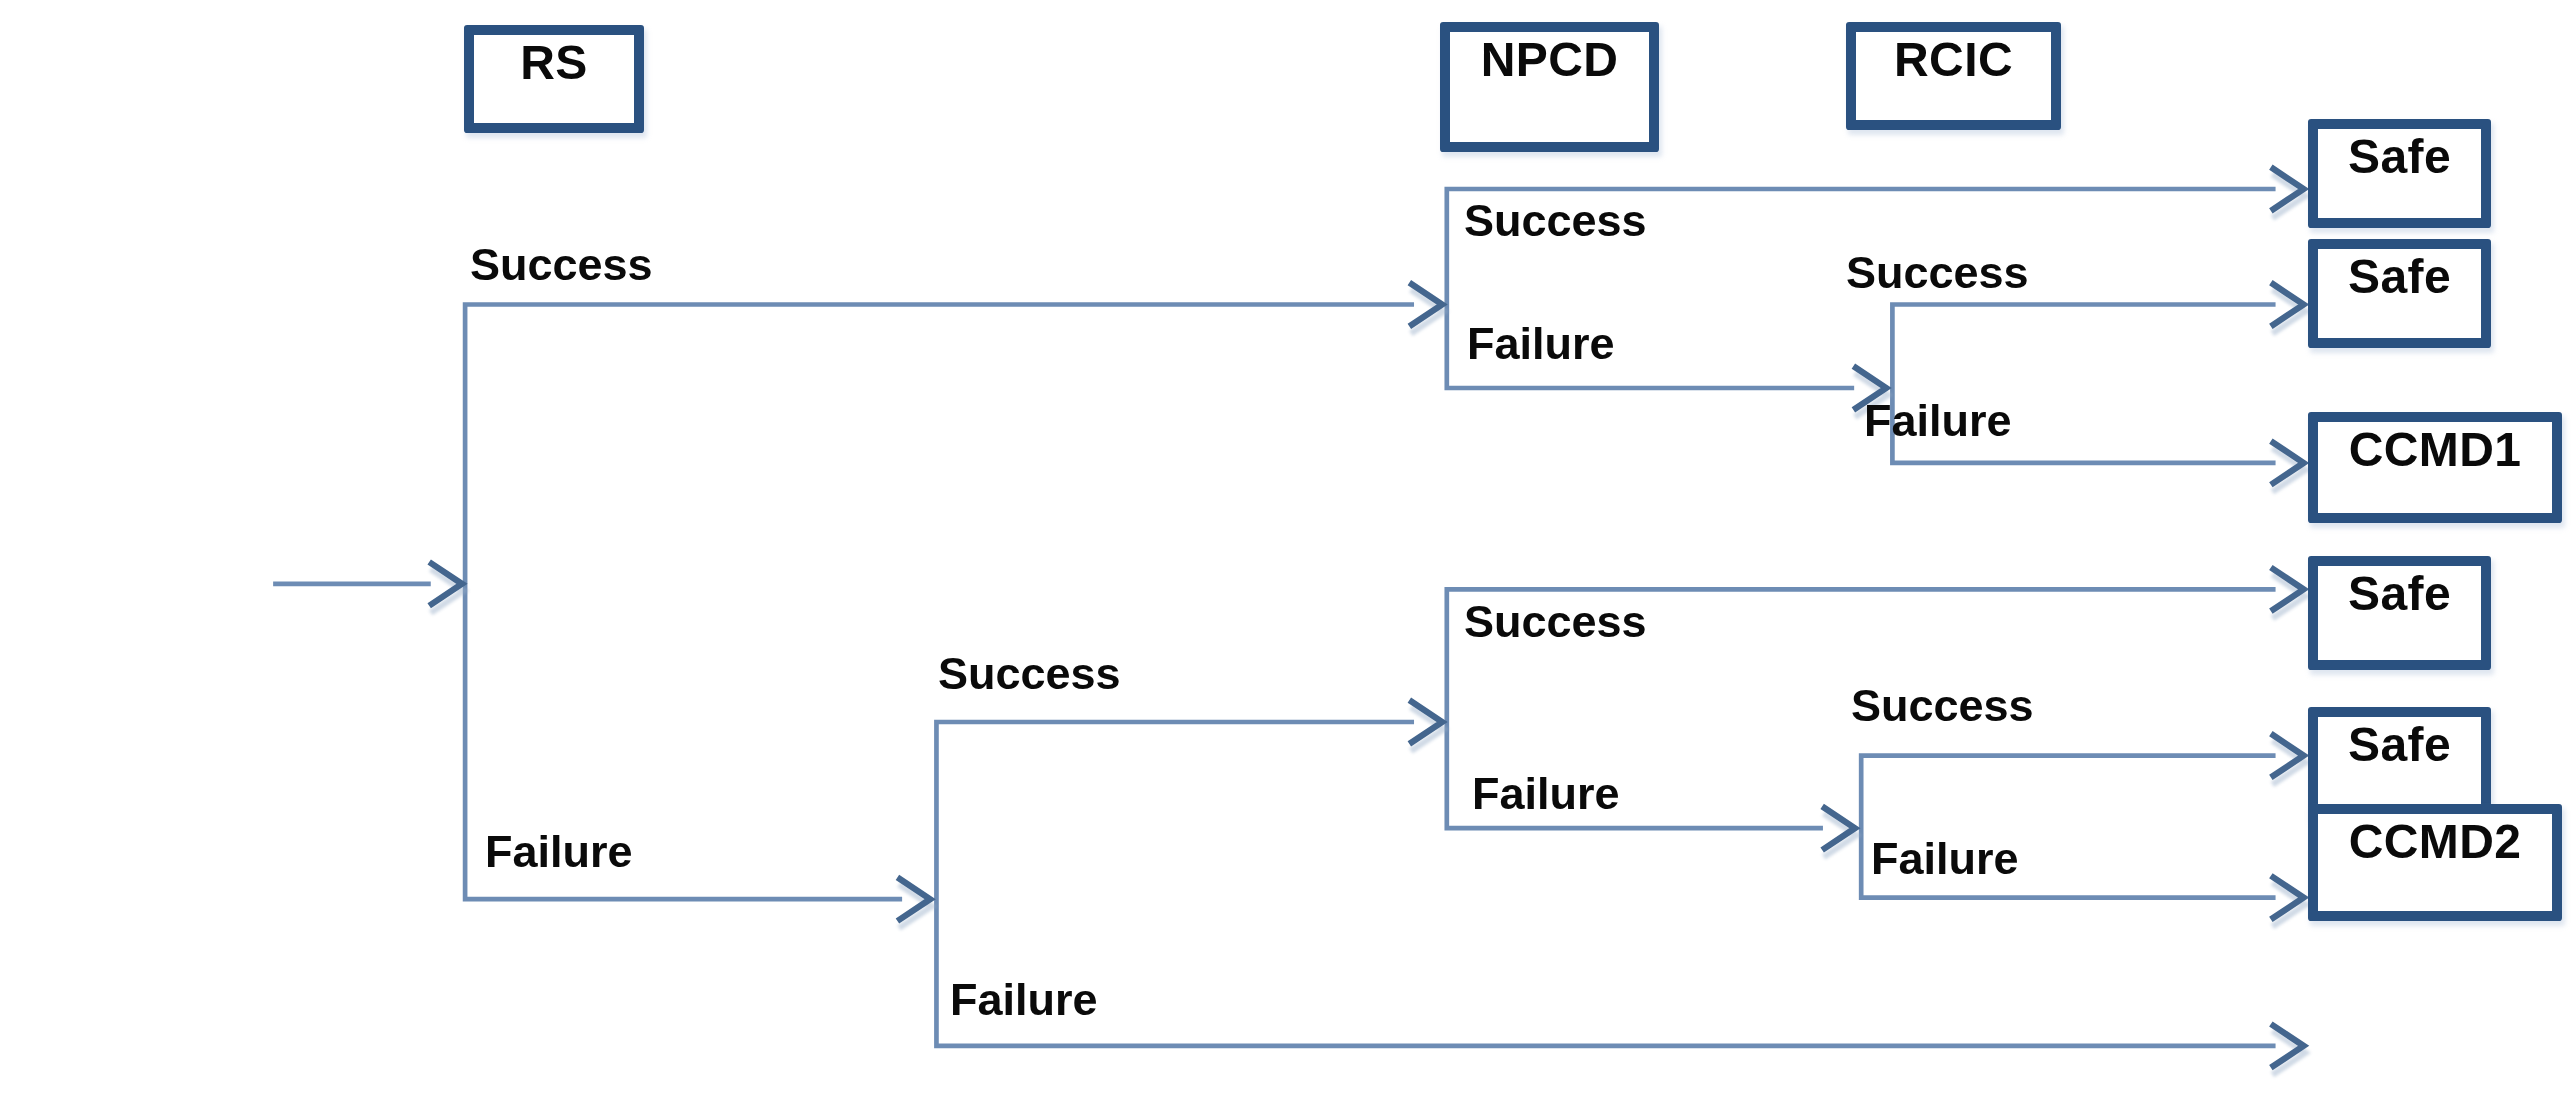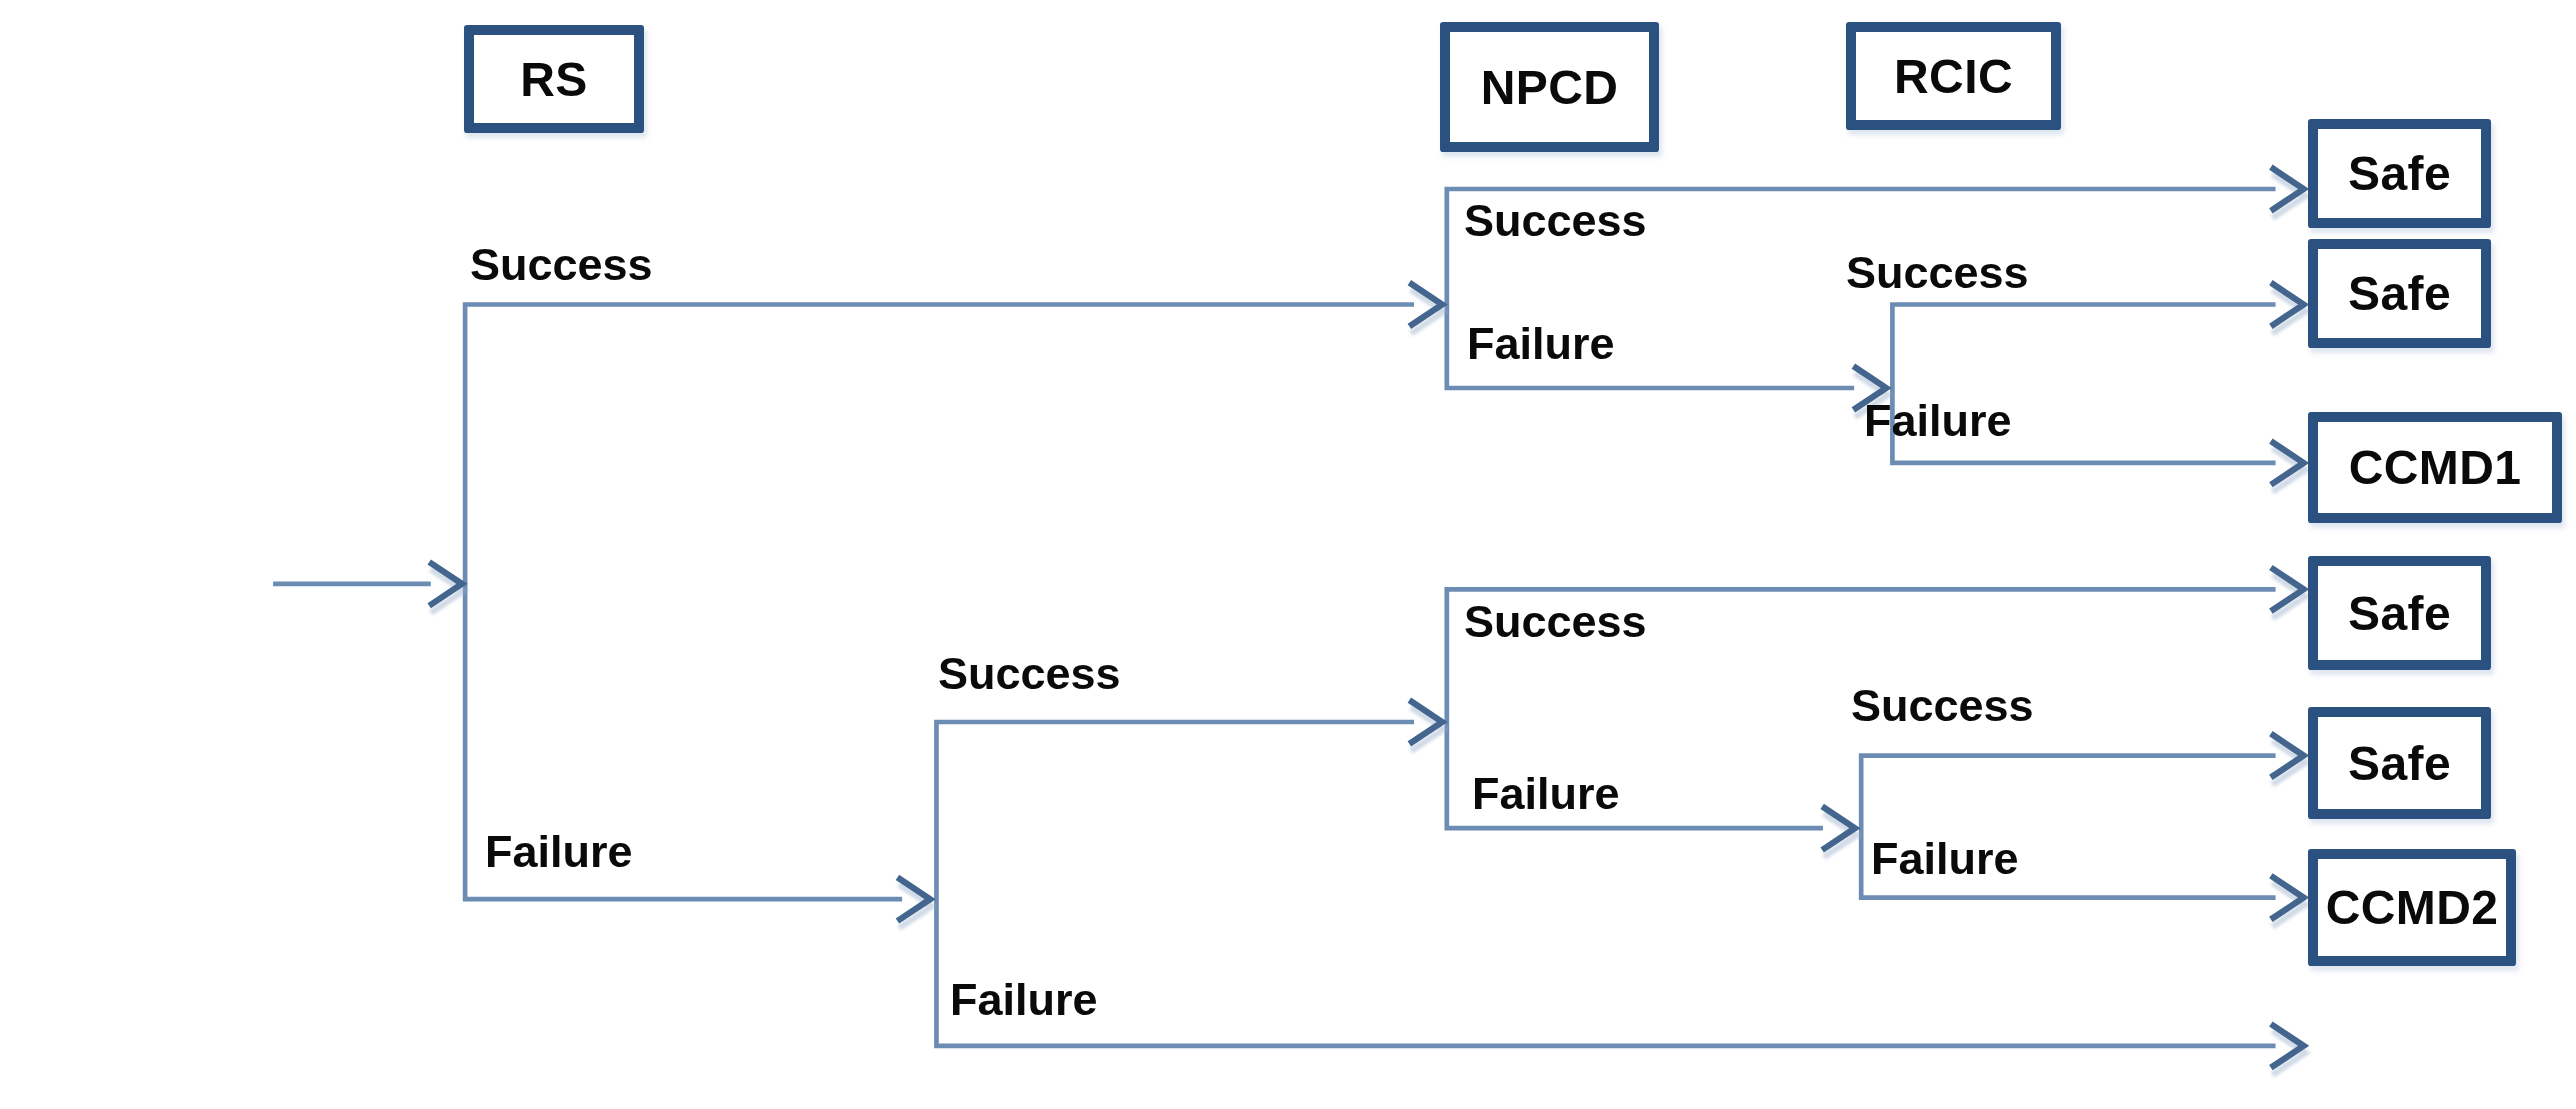--- a/index.html
+++ b/index.html
@@ -36,21 +36,21 @@
     stroke-width: 8;
     stroke-linejoin: miter;
     filter: drop-shadow(2px 9px 2px rgba(150,172,200,0.45));
   }
   .node {
     position: absolute;
     background: #ffffff;
     border: 10px solid var(--box-border);
     border-radius: 3.1px;
     display: flex;
-    align-items: center;
+    align-items: flex-start;
     justify-content: center;
     font-weight: bold;
     font-size: 48px;
     color: var(--label-text);
     letter-spacing: 0.4px;
     box-shadow: 2.3px 4.7px 5.5px rgba(170,190,215,0.38);
   }
   .branch-label {
     position: absolute;
     font-weight: bold;
@@ -109,21 +109,21 @@
   </div>
   <div class="node" style="left:2308px;top:412px;width:254px;height:111px">
     <span>CCMD1</span>
   </div>
   <div class="node" style="left:2308px;top:556px;width:183px;height:114px">
     <span>Safe</span>
   </div>
   <div class="node" style="left:2308px;top:707px;width:183px;height:112px">
     <span>Safe</span>
   </div>
-  <div class="node" style="left:2308px;top:849px;width:208px;height:117px">
+  <div class="node" style="left:2308px;top:804px;width:254px;height:117px">
     <span>CCMD2</span>
   </div>
 
   <div class="branch-label" style="left:470px;top:239px">Success</div>
   <div class="branch-label" style="left:485px;top:826px">Failure</div>
 
   <div class="branch-label" style="left:1464px;top:195px">Success</div>
   <div class="branch-label" style="left:1467px;top:318px">Failure</div>
 
   <div class="branch-label" style="left:1846px;top:247px">Success</div>

